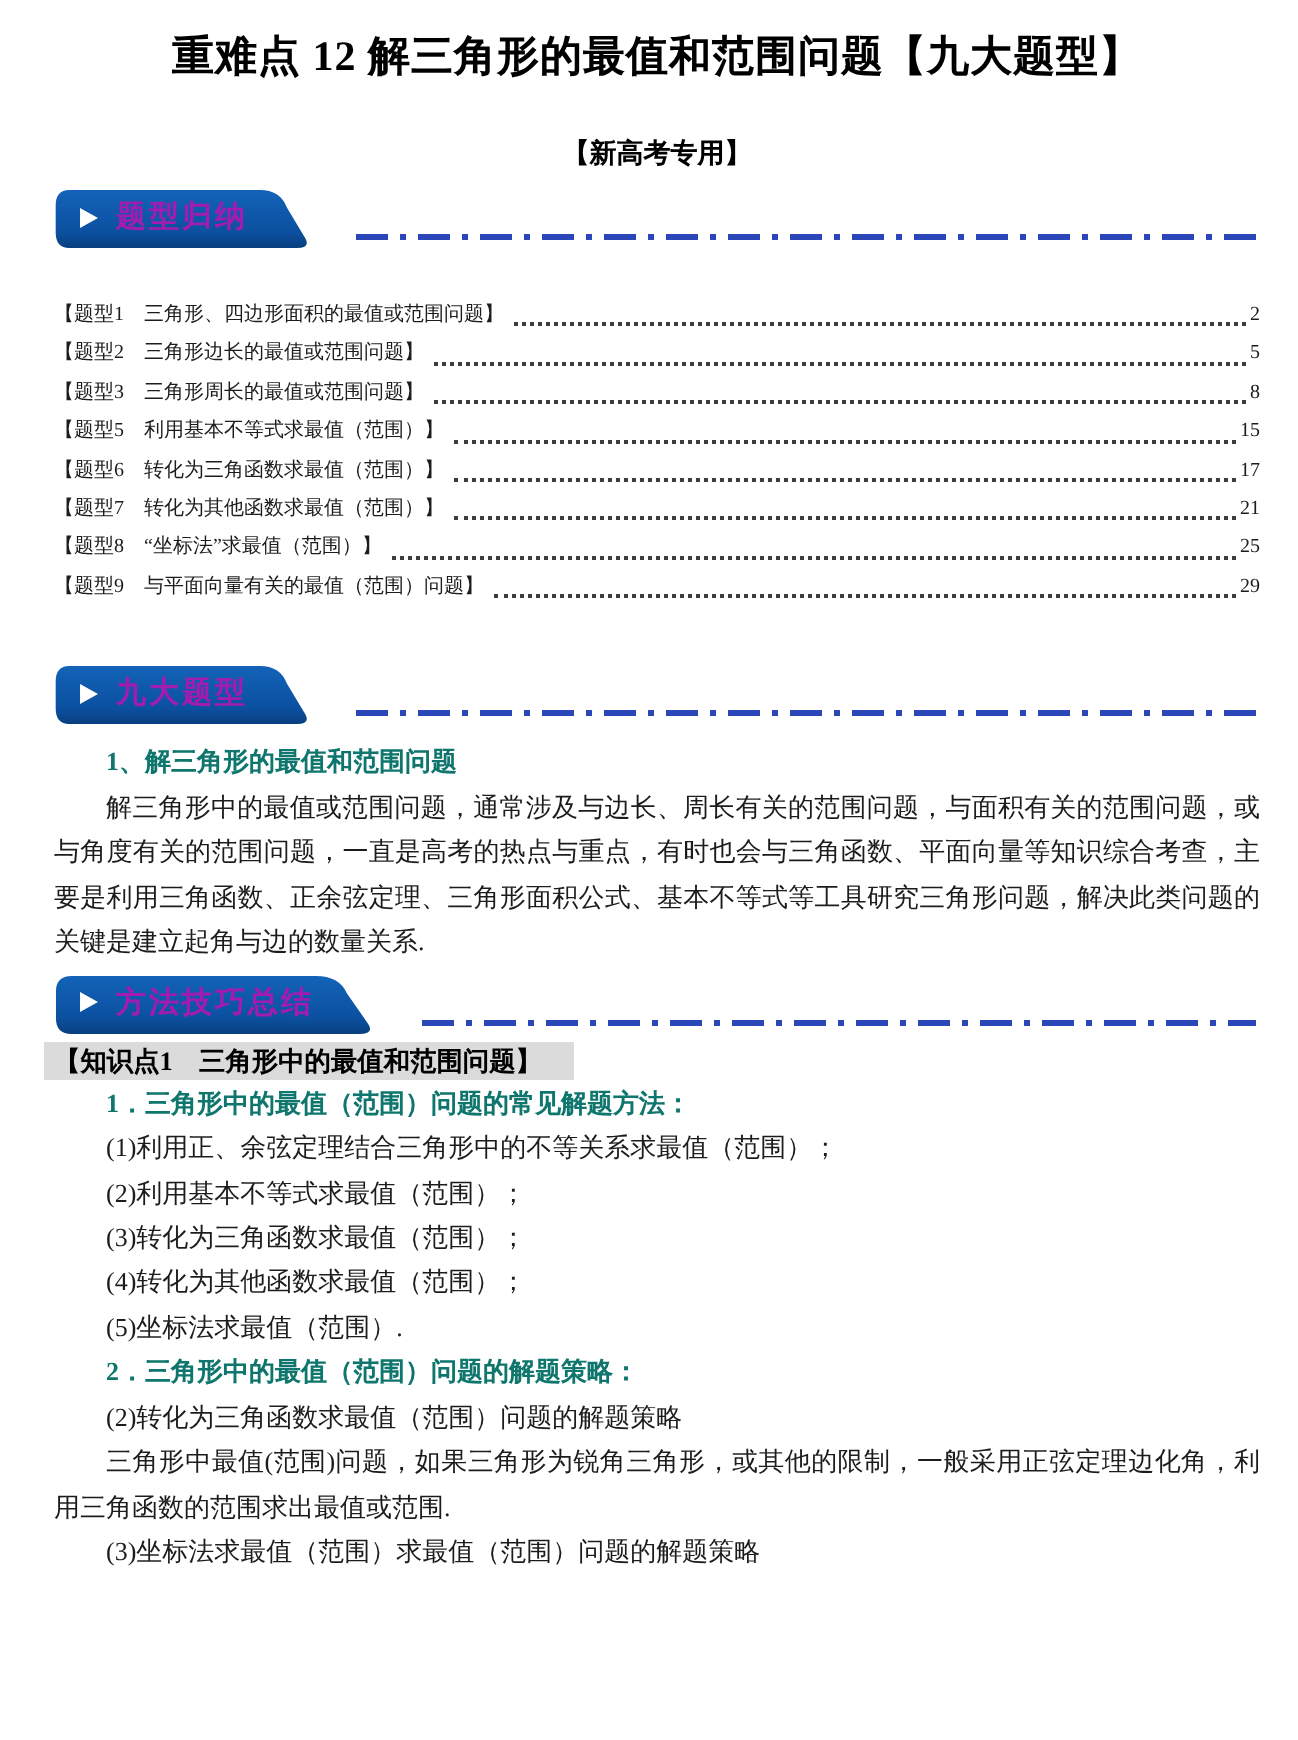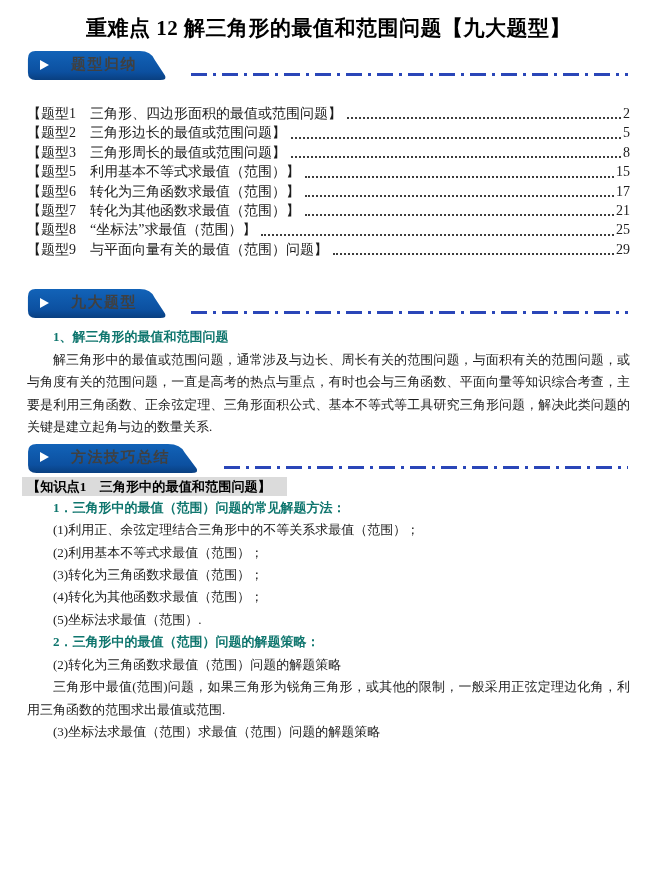--- a/index.html
+++ b/index.html
@@ -51,42 +51,41 @@
   .banner .tri {
     position: relative; z-index: 1;
     width: 0; height: 0;
     border-left: 9px solid #ffffff;
     border-top: 5.5px solid transparent;
     border-bottom: 5.5px solid transparent;
     margin-right: 9px;
   }
   .banner .banner-label {
     position: relative; z-index: 1;
-    color: #404040;
+    color: #a21caf;
     font-family: "Liberation Sans", "DejaVu Sans", sans-serif;
     font-weight: bold;
     font-size: 15px;
     letter-spacing: 1.5px;
     white-space: nowrap;
-    margin-left: 13px;
   }
   .dashline {
     flex: 1;
     height: 3px;
     margin: 0 2px 5px 16px;
     background: repeating-linear-gradient(90deg,
       #2a46b8 0 16px, transparent 16px 22px,
       #2a46b8 22px 25px, transparent 25px 31px);
   }
 
   
   .toc { margin-top: 23px; }
   .toc-row {
     display: flex;
-    font-size: 14px;
+    font-size: 10px;
     line-height: 19.4px;
     color: #1c1c1c;
     align-items: flex-end;
   }
   .toc-label { white-space: nowrap; }
   .toc-leader {
     flex: 1;
     margin: 0 2px 4px 5px;
     border-bottom: 2px dotted #3c3c3c;
   }
@@ -135,20 +134,21 @@
       <stop offset="0.72" stop-color="#0c50a0"></stop>
       <stop offset="1" stop-color="#093f80"></stop>
     </linearGradient>
   </defs>
 </svg>
 
 <div class="page">
   <div class="content">
 
     <div class="doc-title">重难点 12 解三角形的最值和范围问题【九大题型】</div>
+    <div class="doc-subtitle">【新高考专用】</div>
 
     <div class="section-head">
       <div class="banner">
         <svg class="ribbon" viewBox="0 0 160 32" preserveAspectRatio="none">
           <path d="M9,1 L122,1 Q134,1 138,10 L149,26 Q152,31 144,31 L9,31 Q1,31 1,23 L1,9 Q1,1 9,1 Z" fill="url(#ribbonGrad)"></path>
         </svg>
         <span class="tri"></span>
         <span class="banner-label">题型归纳</span>
       </div>
       <div class="dashline"></div>

